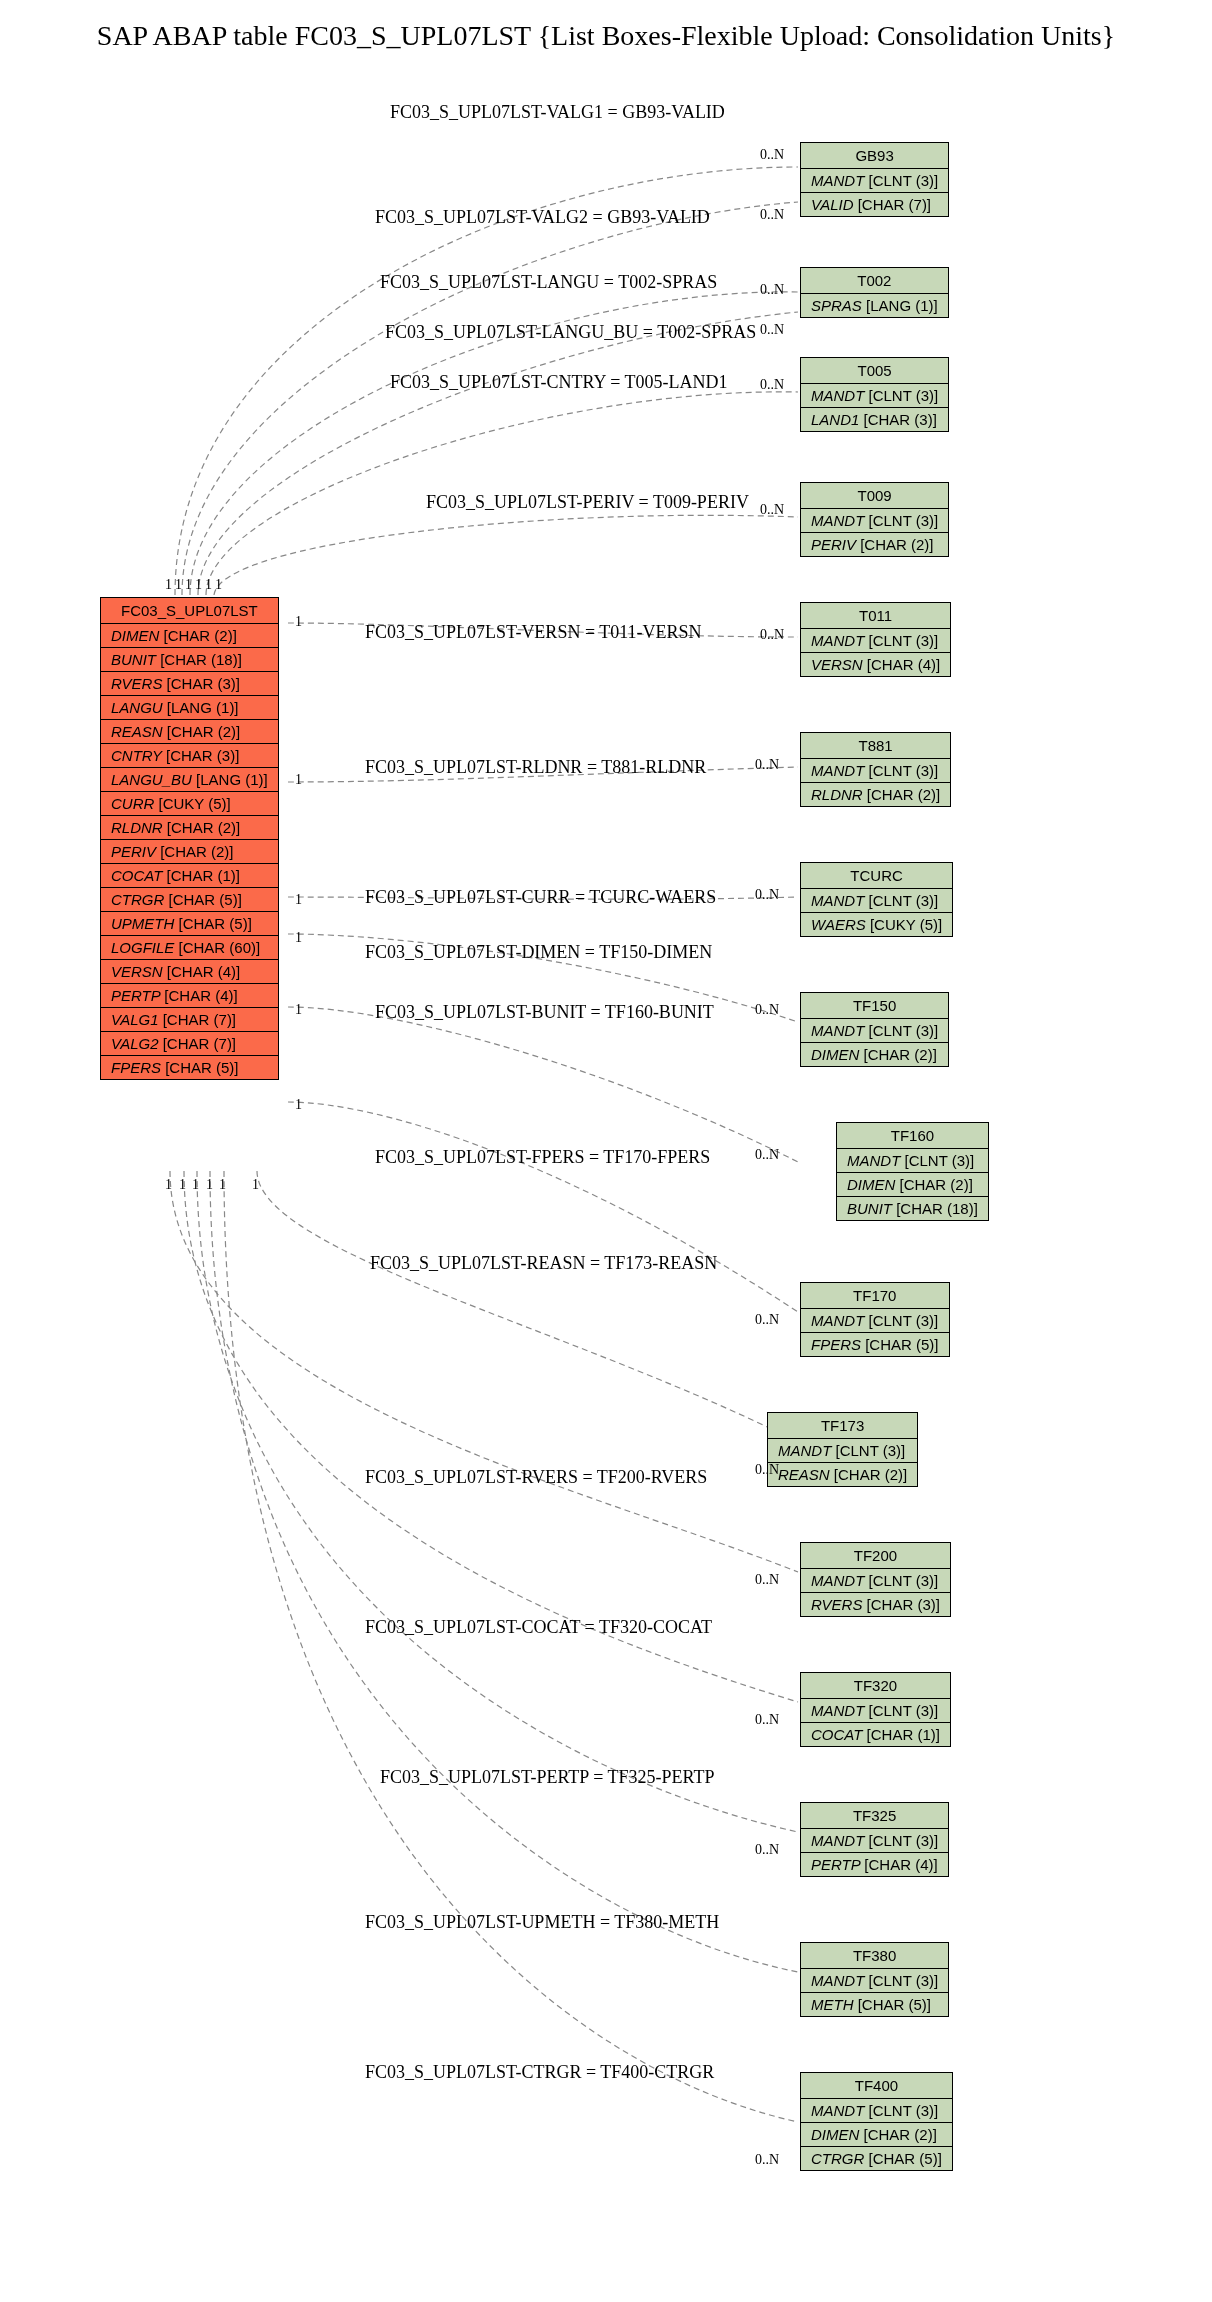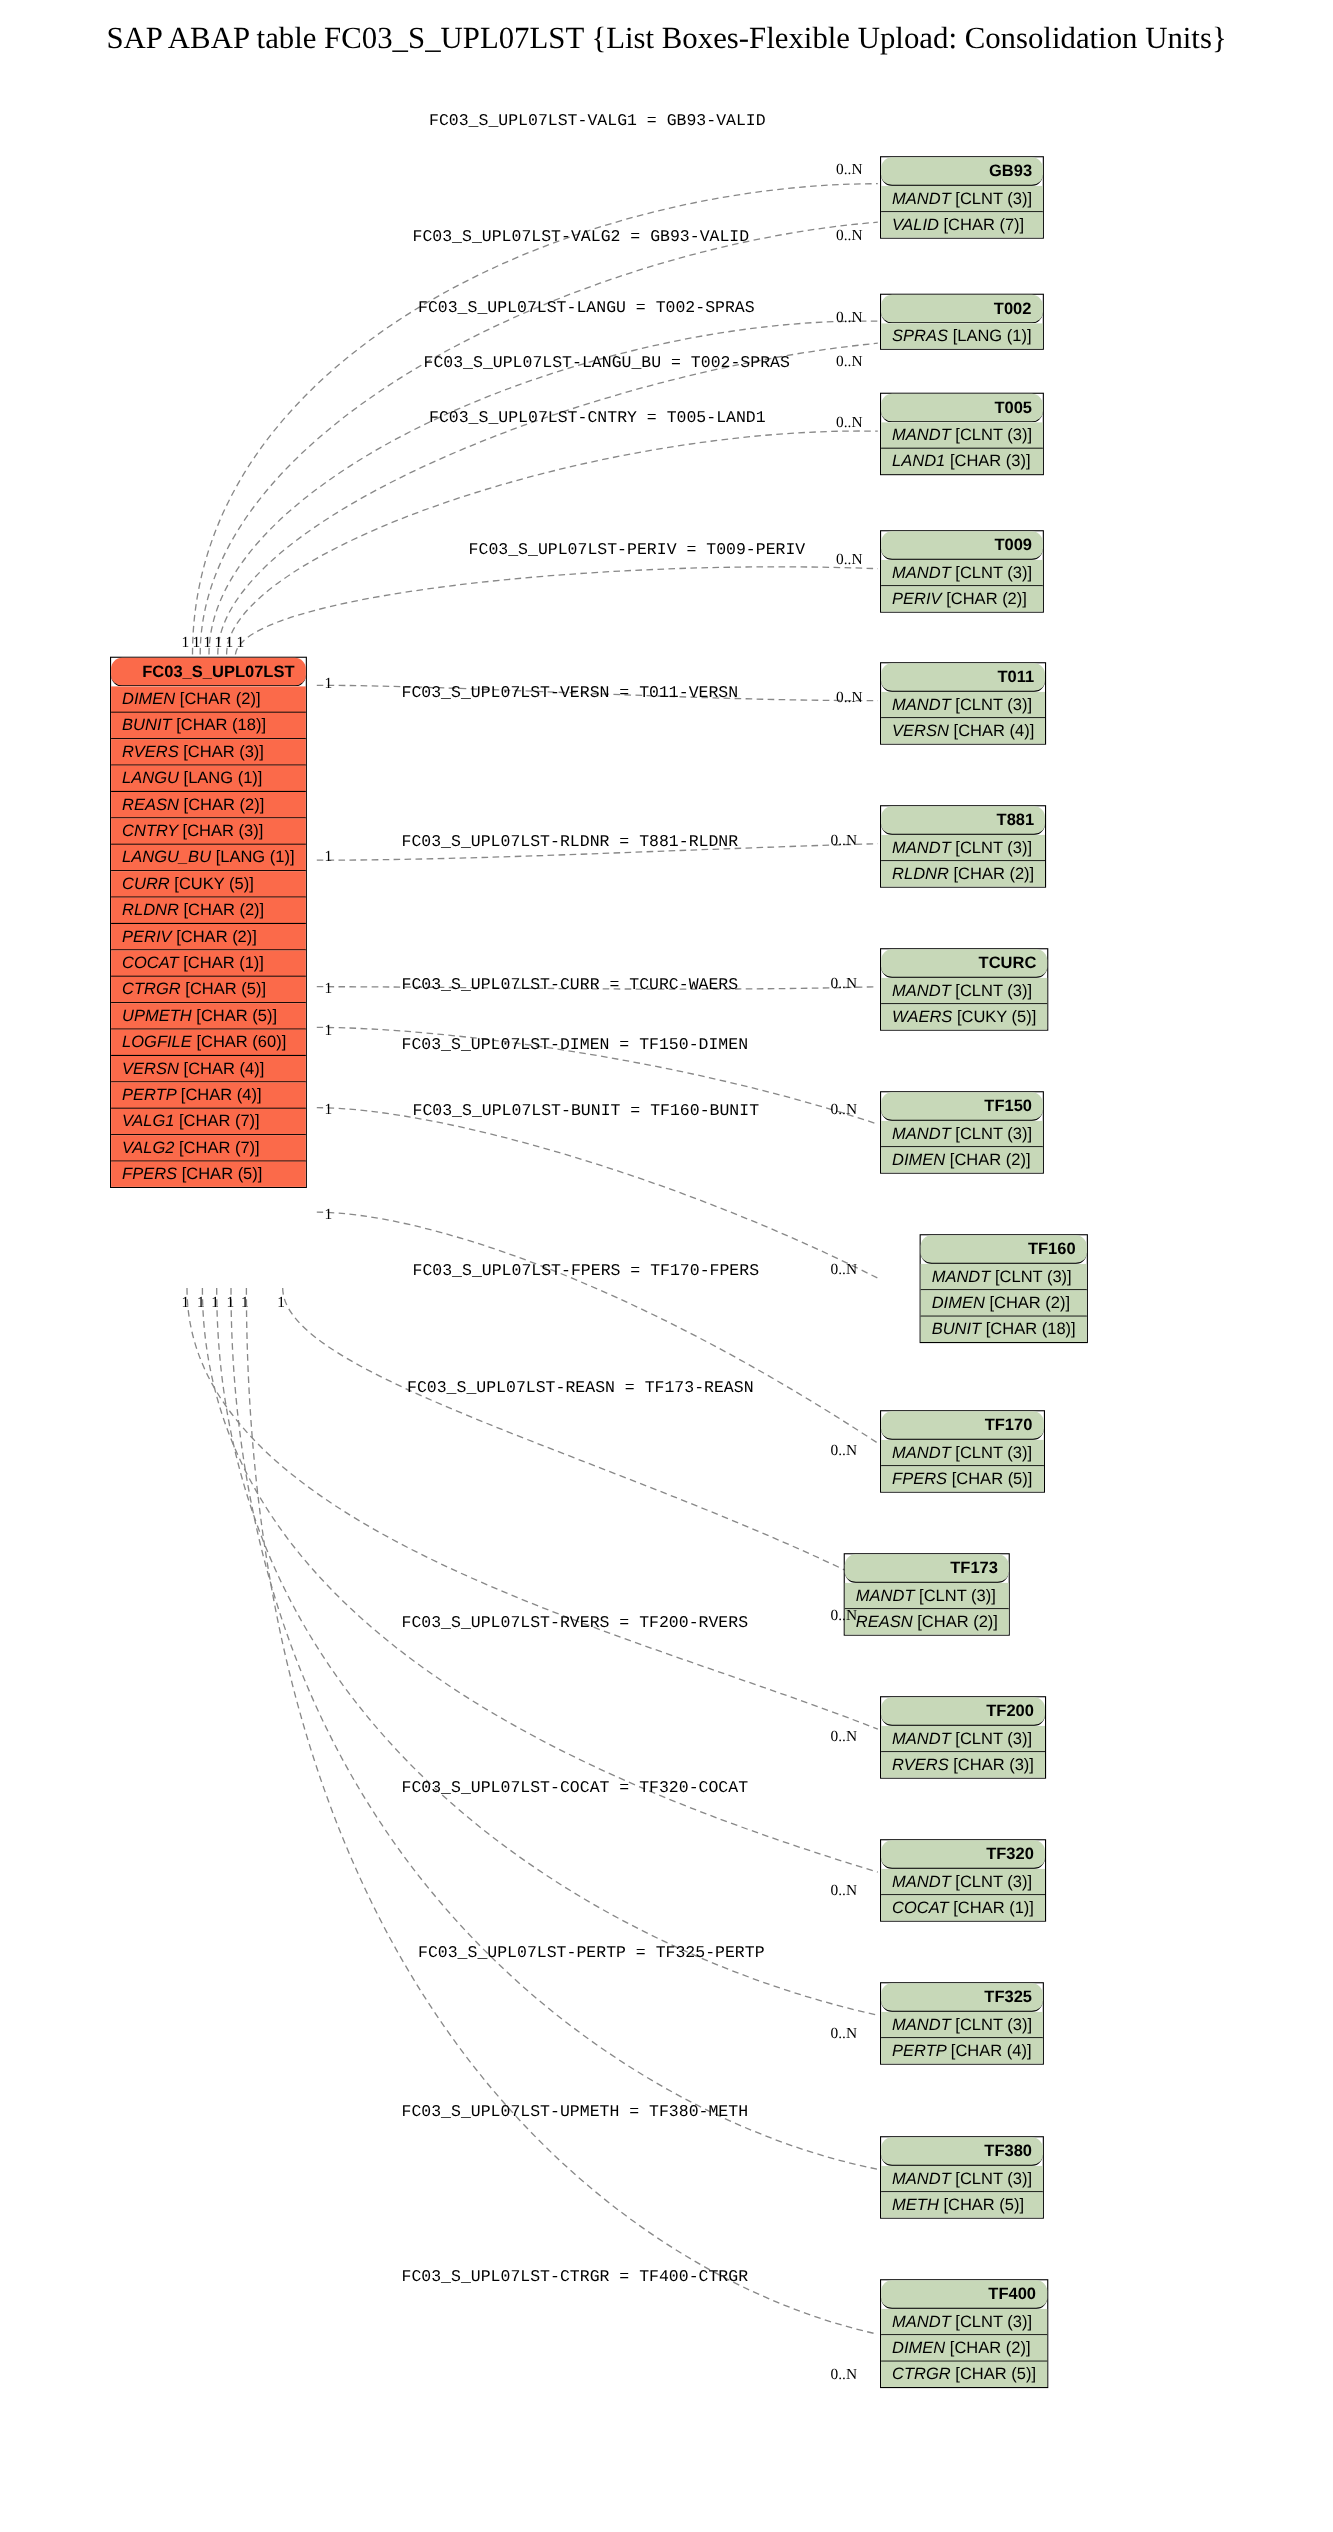--- a/index.html
+++ b/index.html
@@ -20,25 +20,24 @@
     position: relative;
     width: 1172px;
     height: 2200px;
   }
   .entity {
     position: absolute;
     border: 1px solid #000;
     font-size: 15px;
   }
   .entity-header {
-    font-weight: bold;
-    text-align: right;
+    font-weight: normal;
+    text-align: center;
     padding: 4px 10px;
     border-bottom: 1px solid #000;
-    border-radius: 10px;
   }
   .entity-row {
     padding: 3px 10px;
     border-bottom: 1px solid #000;
     white-space: nowrap;
   }
   .entity-row:last-child {
     border-bottom: none;
   }
   .main-entity .entity-header {
@@ -56,23 +55,23 @@
   }
   .ref-entity .entity-row {
     background: #c7d8b8;
   }
   .ref-entity .entity-row .field {
     font-style: italic;
     margin-top: 28px;
   }
   .rel-label {
     position: absolute;
-    font-size: 15px;
+    font-size: 18px;
     white-space: nowrap;
-    font-family: Liberation Mono, monospace;
+    font-family: Liberation Serif, serif;
   }
   .card-label {
     position: absolute;
     font-size: 14px;
     font-family: serif;
   }
   svg.connector {
     position: absolute;
     top: 0;
     left: 0;

